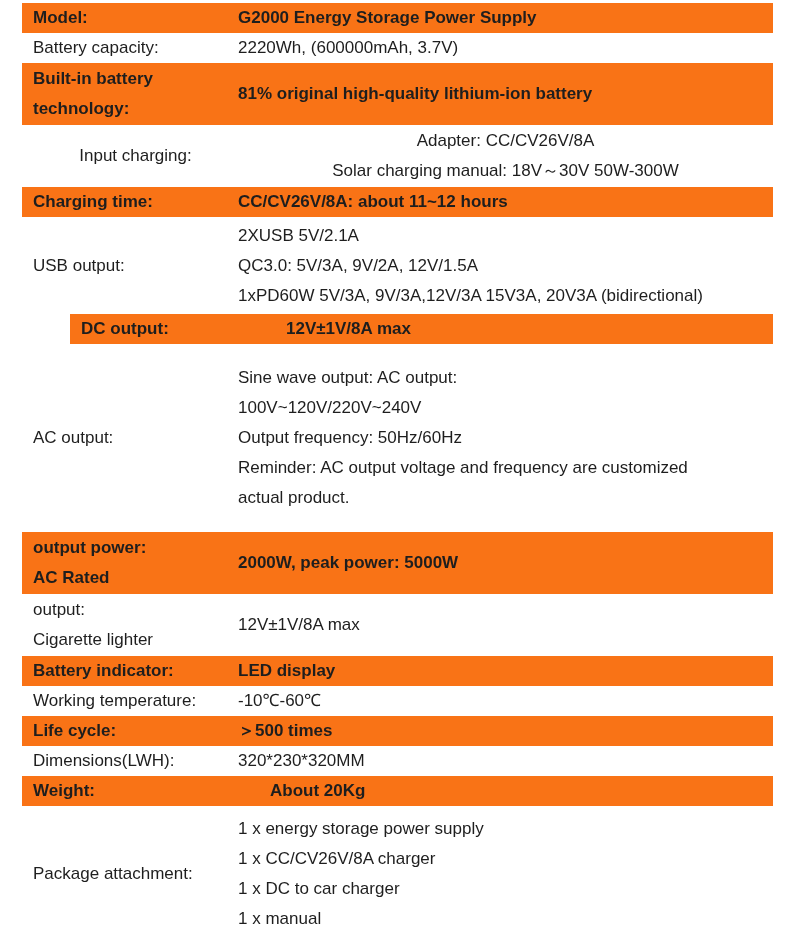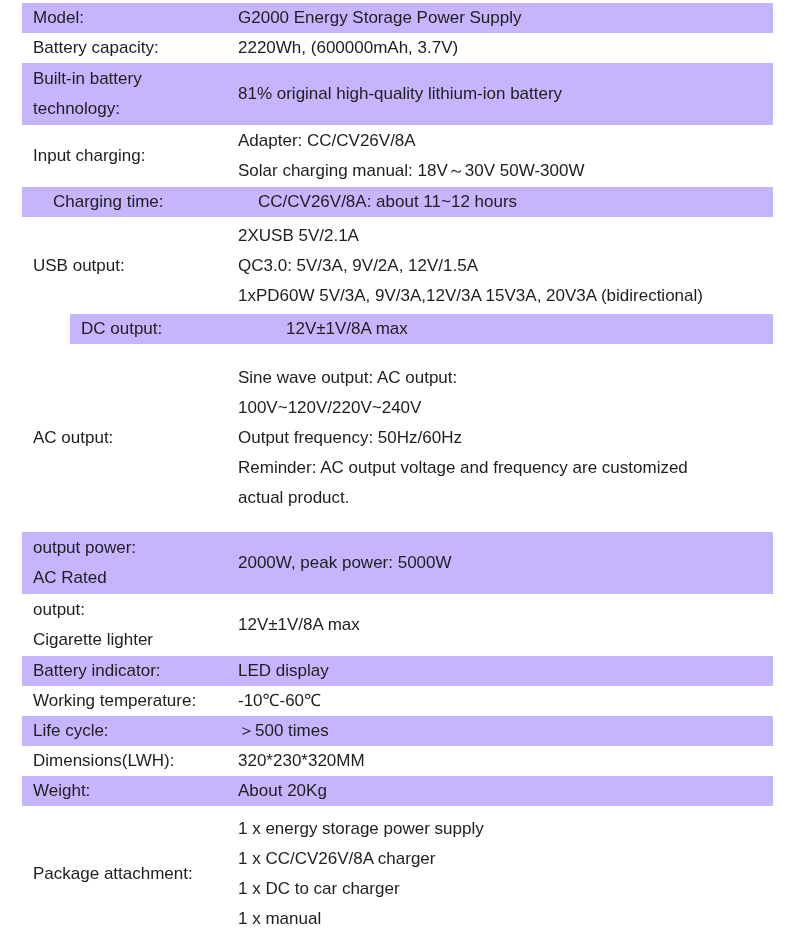--- a/index.html
+++ b/index.html
@@ -18,21 +18,22 @@
     position: absolute;
     left: 22px;
     top: 3px;
     width: 751px;
   }
   .spec-row {
     display: flex;
     align-items: stretch;
   }
   .spec-row.shaded {
-    background: #c4b5fd;
+    background: #f97316;
+    font-weight: bold;
   }
   .spec-label {
     width: 216px;
     box-sizing: border-box;
     padding-left: 11px;
     display: flex;
     flex-direction: column;
     justify-content: center;
   }
   .spec-value {
@@ -71,30 +72,30 @@
     </div>
     <div class="spec-row shaded" style="min-height: 62px;">
       <div class="spec-label">
         <div class="line">Built-in battery</div>
         <div class="line">technology:</div>
       </div>
       <div class="spec-value">
         <div class="line">81% original high-quality lithium-ion battery</div>
       </div>
     </div>
-    <div class="spec-row" style="min-height: 62px;">
+    <div class="spec-row" style="min-height: 62px; text-align: center;">
       <div class="spec-label">
         <div class="line">Input charging:</div>
       </div>
       <div class="spec-value">
         <div class="line">Adapter: CC/CV26V/8A</div>
         <div class="line">Solar charging manual: 18V～30V 50W-300W</div>
       </div>
     </div>
-    <div class="spec-row shaded" style="min-height: 30px; padding-left: 20px;">
+    <div class="spec-row shaded" style="min-height: 30px;">
       <div class="spec-label">
         <div class="line">Charging time:</div>
       </div>
       <div class="spec-value">
         <div class="line">CC/CV26V/8A: about 11~12 hours</div>
       </div>
     </div>
     <div class="spec-row" style="min-height: 97px;">
       <div class="spec-label">
         <div class="line">USB output:</div>
@@ -168,21 +169,21 @@
       </div>
     </div>
     <div class="spec-row" style="min-height: 30px; align-items: flex-end;">
       <div class="spec-label">
         <div class="line">Dimensions(LWH):</div>
       </div>
       <div class="spec-value">
         <div class="line">320*230*320MM</div>
       </div>
     </div>
-    <div class="spec-row shaded" style="min-height: 30px;">
+    <div class="spec-row shaded" style="min-height: 30px; gap: 32px;">
       <div class="spec-label">
         <div class="line">Weight:</div>
       </div>
       <div class="spec-value">
         <div class="line">About 20Kg</div>
       </div>
     </div>
     <div class="spec-row" style="min-height: 136px;">
       <div class="spec-label">
         <div class="line">Package attachment:</div>

